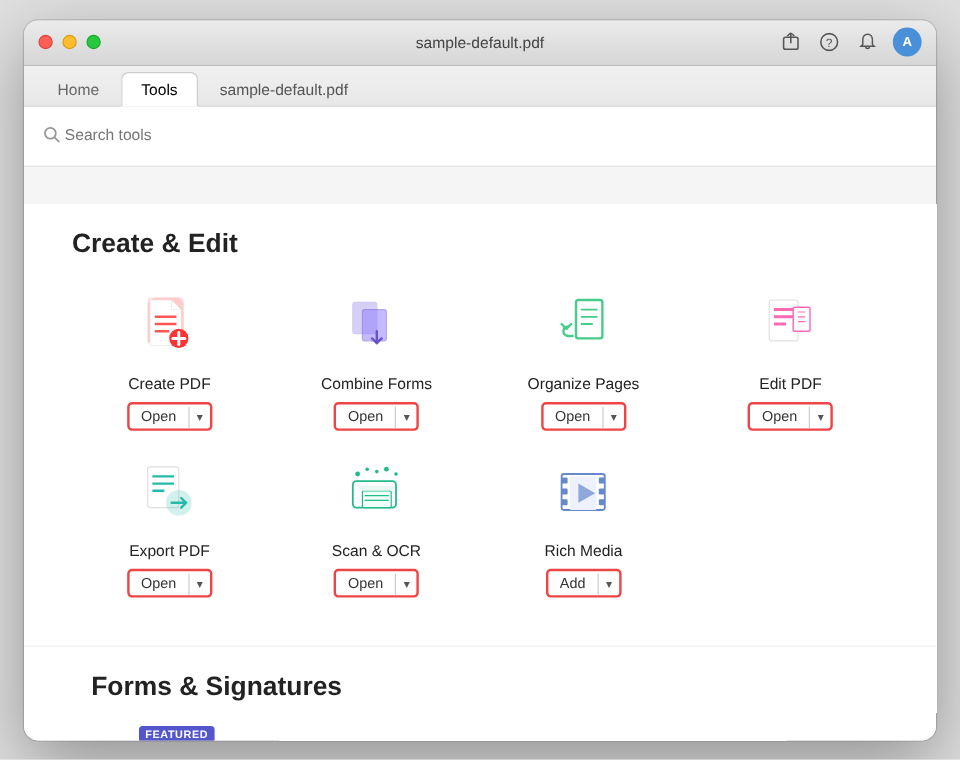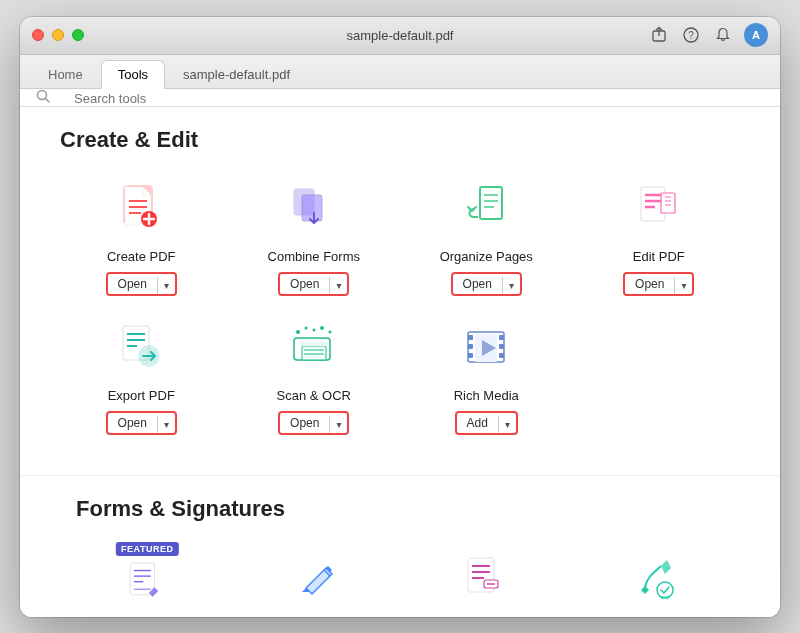--- a/index.html
+++ b/index.html
@@ -120,25 +120,25 @@
       border-bottom: 1px solid white;
       margin-bottom: -1px;
       font-weight: 500;
     }
 
     .tab.home { color: #666; margin-top: 28px; }
 
     
     .searchbar {
       background: white;
-      padding: 0 16px;
+      padding: 16px 16px;
       border-bottom: 1px solid #e0e0e0;
       display: flex;
-      align-items: flex-end;
-      gap: 24px;
+      align-items: flex-start;
+      gap: 4px;
       flex-shrink: 0;
     }
 
     .search-icon-wrap {
       color: #999;
       font-size: 14px;
     }
 
     .search-input {
       border: none;
@@ -149,20 +149,21 @@
       width: 200px;
     }
 
     
     .main-content {
       background: white;
       flex: 1;
       overflow-y: auto;
       padding: 0;
       position: relative;
+      margin-top: 31px;
     }
 
     .main-content::-webkit-scrollbar {
       width: 10px;
     }
 
     .main-content::-webkit-scrollbar-track {
       background: #f0f0f0;
     }
 

